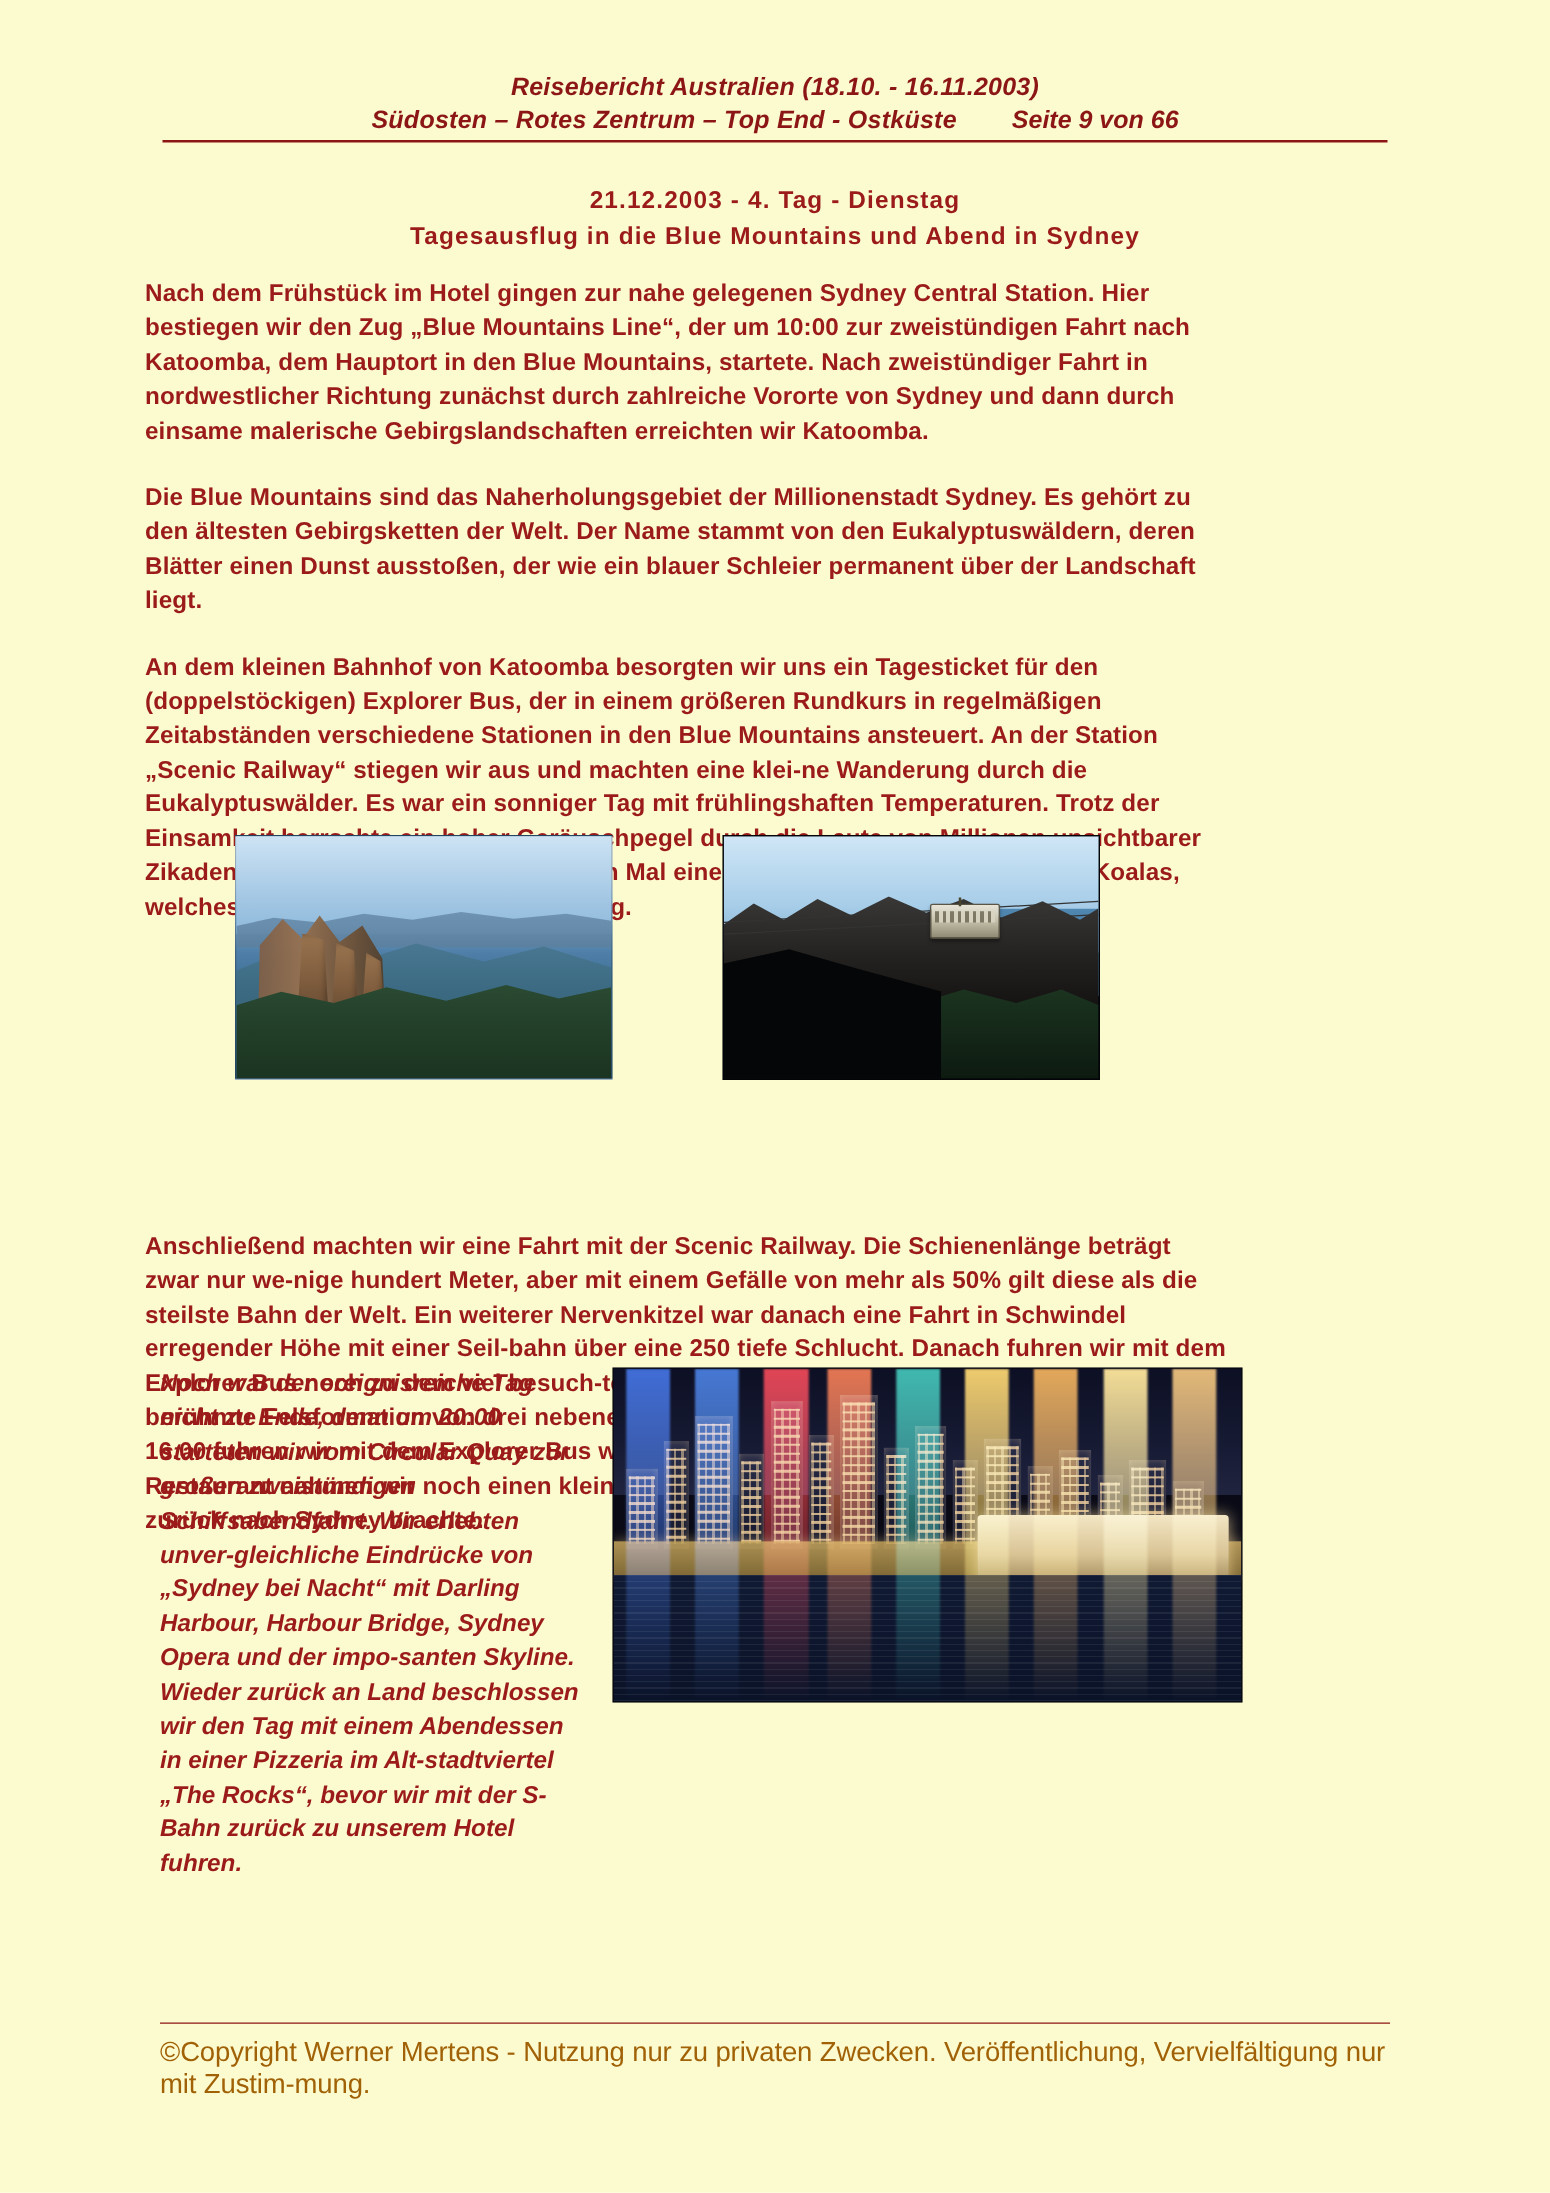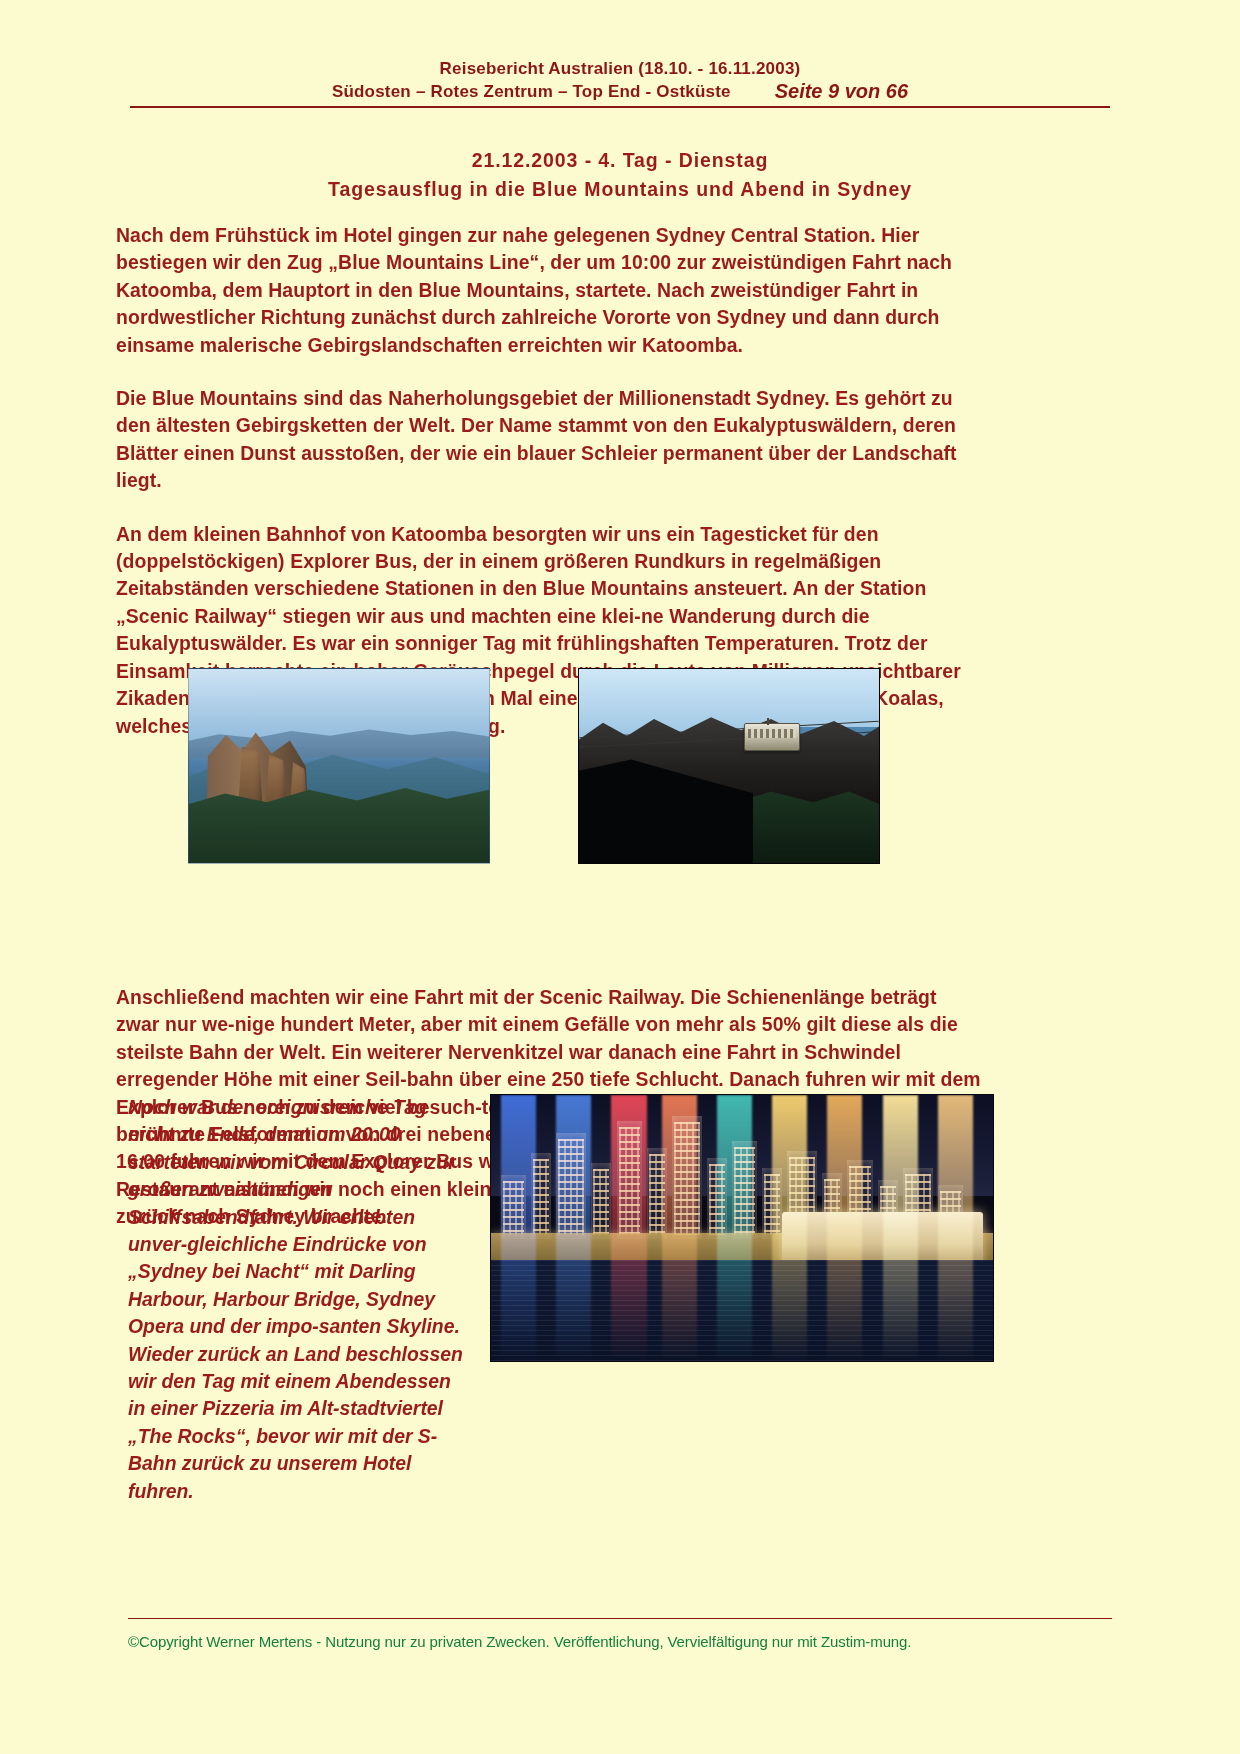--- a/index.html
+++ b/index.html
@@ -27,30 +27,31 @@
   
   .header {
     position: absolute;
     left: 0;
     right: 0;
     top: 58px;
   }
   .header-line {
     text-align: center;
     color: #8C1616;
+    font-style: italic;
     font-weight: bold;
-    font-size: 17px;
+    font-size: 20px;
     letter-spacing: 0.2px;
     line-height: 1.28;
     white-space: nowrap;
   }
   .header-row2 {
     display: flex;
     justify-content: center;
-    align-items: flex-end;
+    align-items: center;
     gap: 44px;
   }
   .header-page {
     font-size: 20px;
     font-style: italic;
     font-weight: bold;
     color: #8C1616;
     white-space: nowrap;
   }
   .header-rule {
@@ -297,23 +298,23 @@
     left: 128px;
     right: 128px;
     top: 1618px;
   }
   .footer-rule {
     border: 0;
     border-top: 1px solid #8C1616;
     margin: 0 0 10px 0;
   }
   .footer-text {
-    font-size: 15px;
+    font-size: 22px;
     line-height: 25px;
-    color: #15803d;
+    color: #a16207;
     letter-spacing: -0.1px;
   }
 </style>
 </head>
 <body>
 
 <div class="page">
 
   <div class="header">
     <div class="header-line">Reisebericht Australien (18.10.  -  16.11.2003)</div>

